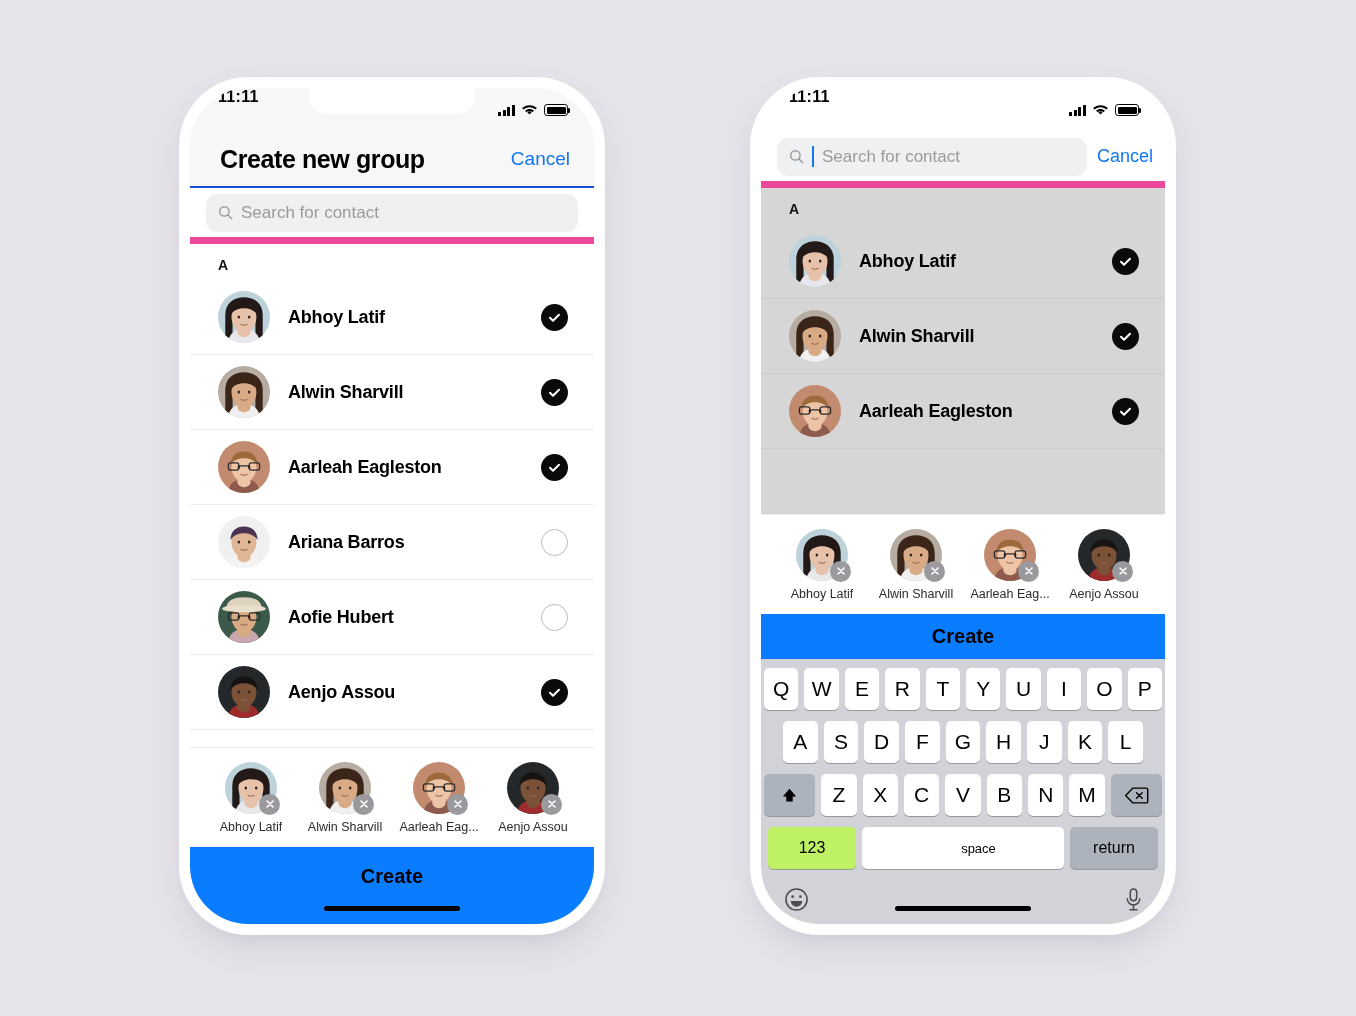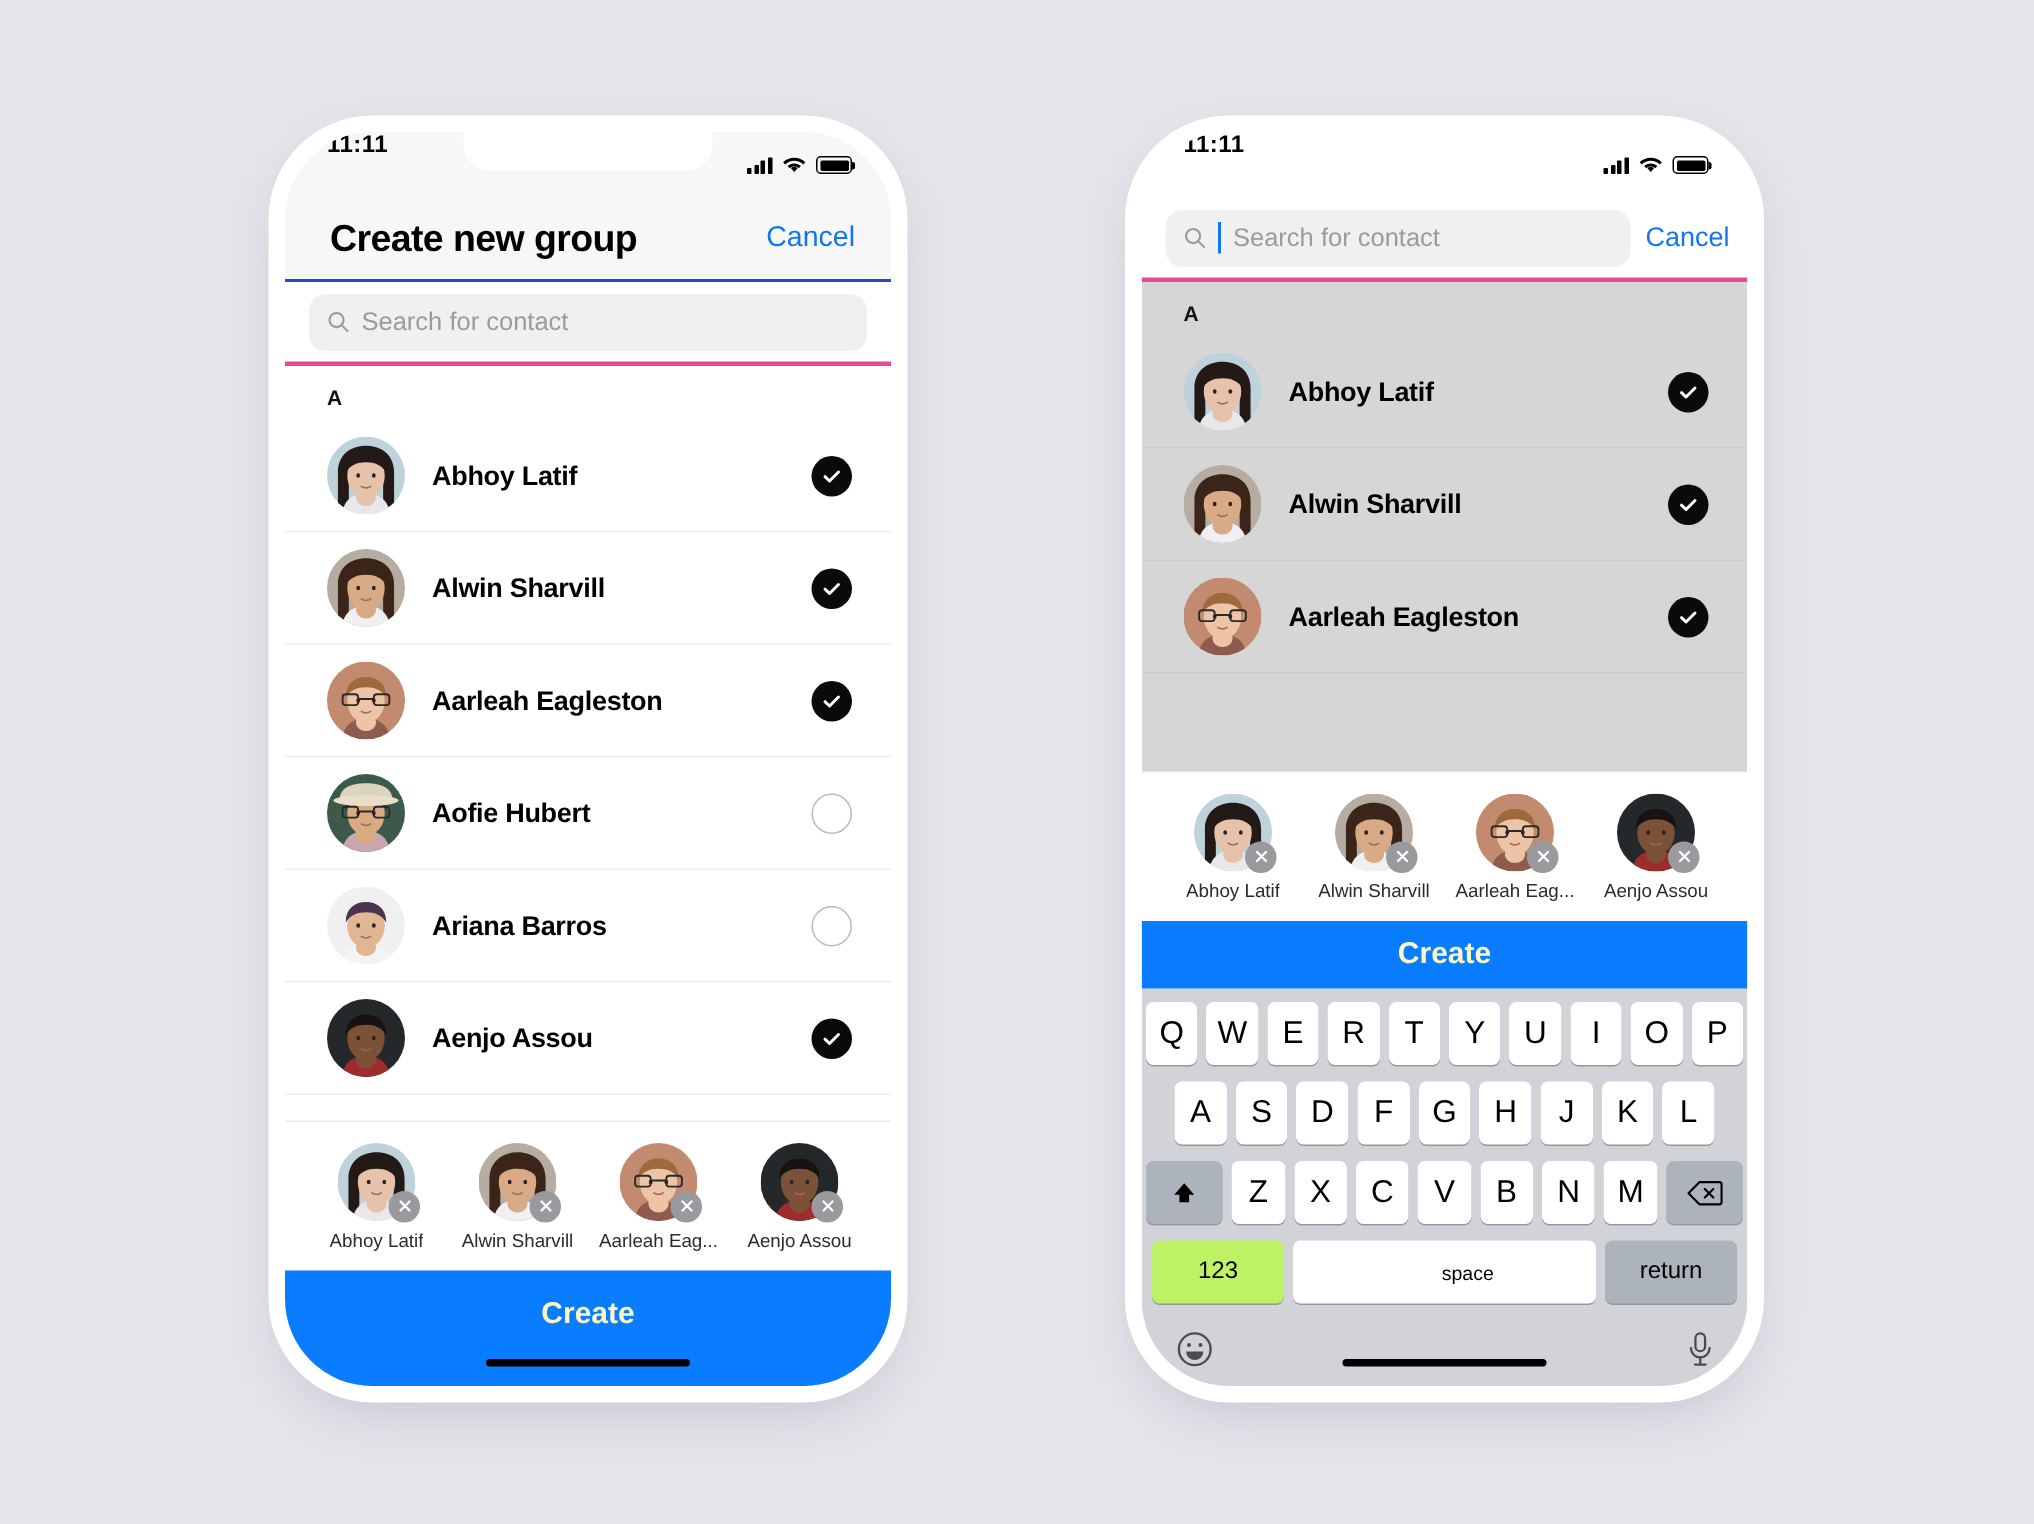--- a/index.html
+++ b/index.html
@@ -79,21 +79,21 @@
   }
   .nav-title { font-size: 25px; font-weight: bold; color: #000; letter-spacing: -.4px; }
   .nav-cancel { font-size: 19px; color: #1276f0; }
 
   
   .searchwrap {
     flex: 0 0 56px;
     background: #ffffff;
     display: flex; align-items: center;
     padding: 0 16px;
-    border-bottom: 3px solid #ec4899;
+    border-bottom: 7px solid #ec4899;
   }
   .searchwrap.sw-right { padding: 0 12px 0 16px; gap: 10px; }
   .searchfield {
     flex: 1;
     height: 38px;
     background: #eff0f1;
     border-radius: 11px;
     display: flex; align-items: center;
     padding: 0 12px; gap: 8px;
     overflow: hidden;
@@ -160,21 +160,21 @@
     display: flex; align-items: center; justify-content: center;
   }
   .tray-x svg { width: 10px; height: 10px; }
   .tray-label {
     font-size: 12.5px; color: #2b2b2b; white-space: nowrap;
     overflow: hidden; text-overflow: ellipsis; max-width: 92px; text-align: center;
   }
 
   
   .create-btn {
-    background: #0a7cff; color: #fef9c3;
+    background: #0a7cff; color: #000000;
     font-size: 20px; font-weight: bold;
     display: flex; align-items: center; justify-content: center;
     flex: 0 0 45px;
     position: relative; z-index: 12;
   }
   .create-btn.tall { flex: 0 0 77px; padding-bottom: 18px; }
 
   .home-ind {
     position: absolute; bottom: 13px; left: 50%; transform: translateX(-50%);
     width: 136px; height: 5px; background: #000; border-radius: 3px; z-index: 50;
@@ -315,52 +315,52 @@
   </svg></div>
        <div class="contact-name">Aarleah Eagleston</div>
        <div class="check on">
                   <svg viewBox="0 0 16 16">
   <path d="M3.2 8.3 6.4 11.4 12.8 5" fill="none" stroke="#fff" stroke-width="2.1" stroke-linecap="round" stroke-linejoin="round"></path>
                   </svg>
                 </div>
               </div>
               <div class="contact-row">
                 <div class="avatar"><svg viewBox="0 0 100 100" width="52" height="52" preserveAspectRatio="xMidYMid slice">
+    <rect width="100" height="100" fill="#f0f0f0"></rect>
+
+    <path d="M20 100c0-18 13-27 30-27s30 9 30 27z" fill="#f4f4f4"></path>
+    <ellipse cx="50" cy="78" rx="13" ry="11" fill="#e0b694"></ellipse>
+    <ellipse cx="50" cy="50" rx="24" ry="29" fill="#e0b694"></ellipse>
+    <path d="M24 46c0-17 11-26 26-26s26 9 26 26c-6-9-14-13-26-13S30 37 24 46z" fill="#4a3350"></path>
+
+    <ellipse cx="40" cy="50" rx="2.4" ry="3" fill="#2b2220"></ellipse>
+    <ellipse cx="60" cy="50" rx="2.4" ry="3" fill="#2b2220"></ellipse>
+    <path d="M44 64q6 4 12 0" fill="none" stroke="#9d6a52" stroke-width="2" stroke-linecap="round"></path>
+  </svg></div>
+       <div class="contact-name">Ariana Barros</div>
+       <div class="check off"></div>
+              </div>
+              <div class="contact-row">
+                <div class="avatar"><svg viewBox="0 0 100 100" width="52" height="52" preserveAspectRatio="xMidYMid slice">
     <rect width="100" height="100" fill="#3c5a49"></rect>
 
     <path d="M20 100c0-18 13-27 30-27s30 9 30 27z" fill="#c9a7ad"></path>
     <ellipse cx="50" cy="78" rx="13" ry="11" fill="#d9ab82"></ellipse>
     <ellipse cx="50" cy="50" rx="24" ry="29" fill="#d9ab82"></ellipse>
     <path d="M24 46c0-17 11-26 26-26s26 9 26 26c-6-9-14-13-26-13S30 37 24 46z" fill="#2b2118"></path>
     <path d="M16 34c0-16 14-22 34-22s34 6 34 22z" fill="#ded3bd"></path>
        <ellipse cx="50" cy="34" rx="42" ry="7" fill="#e8dfcb"></ellipse>
     <rect x="20" y="42" width="20" height="14" rx="4" fill="none" stroke="#2a2a2a" stroke-width="2.4"></rect>
        <rect x="60" y="42" width="20" height="14" rx="4" fill="none" stroke="#2a2a2a" stroke-width="2.4"></rect>
        <line x1="40" y1="48" x2="60" y2="48" stroke="#2a2a2a" stroke-width="2.4"></line>
     <ellipse cx="40" cy="50" rx="2.4" ry="3" fill="#2b2220"></ellipse>
     <ellipse cx="60" cy="50" rx="2.4" ry="3" fill="#2b2220"></ellipse>
     <path d="M44 64q6 4 12 0" fill="none" stroke="#9d6a52" stroke-width="2" stroke-linecap="round"></path>
   </svg></div>
        <div class="contact-name">Aofie Hubert</div>
-       <div class="check off"></div>
-              </div>
-              <div class="contact-row">
-                <div class="avatar"><svg viewBox="0 0 100 100" width="52" height="52" preserveAspectRatio="xMidYMid slice">
-    <rect width="100" height="100" fill="#f0f0f0"></rect>
-
-    <path d="M20 100c0-18 13-27 30-27s30 9 30 27z" fill="#f4f4f4"></path>
-    <ellipse cx="50" cy="78" rx="13" ry="11" fill="#e0b694"></ellipse>
-    <ellipse cx="50" cy="50" rx="24" ry="29" fill="#e0b694"></ellipse>
-    <path d="M24 46c0-17 11-26 26-26s26 9 26 26c-6-9-14-13-26-13S30 37 24 46z" fill="#4a3350"></path>
-
-    <ellipse cx="40" cy="50" rx="2.4" ry="3" fill="#2b2220"></ellipse>
-    <ellipse cx="60" cy="50" rx="2.4" ry="3" fill="#2b2220"></ellipse>
-    <path d="M44 64q6 4 12 0" fill="none" stroke="#9d6a52" stroke-width="2" stroke-linecap="round"></path>
-  </svg></div>
-       <div class="contact-name">Ariana Barros</div>
        <div class="check off"></div>
               </div>
               <div class="contact-row">
                 <div class="avatar"><svg viewBox="0 0 100 100" width="52" height="52" preserveAspectRatio="xMidYMid slice">
     <rect width="100" height="100" fill="#24282a"></rect>
 
     <path d="M20 100c0-18 13-27 30-27s30 9 30 27z" fill="#9e2c2c"></path>
     <ellipse cx="50" cy="78" rx="13" ry="11" fill="#7b5138"></ellipse>
     <ellipse cx="50" cy="50" rx="24" ry="29" fill="#7b5138"></ellipse>
     <path d="M24 46c0-17 11-26 26-26s26 9 26 26c-6-9-14-13-26-13S30 37 24 46z" fill="#171312"></path>

